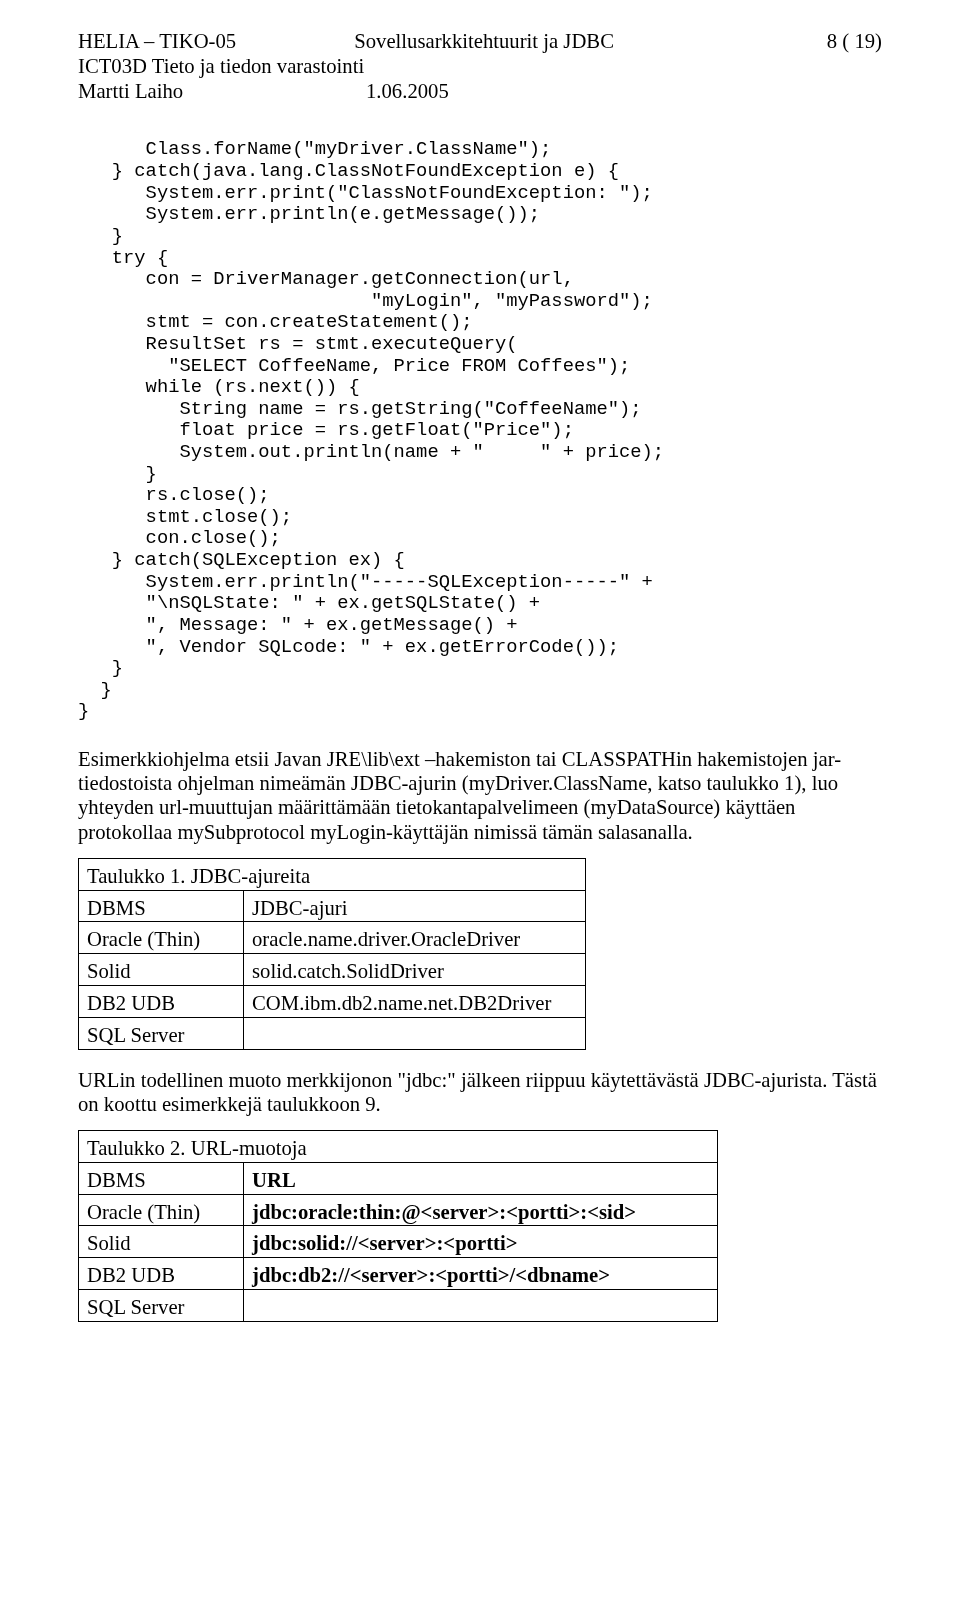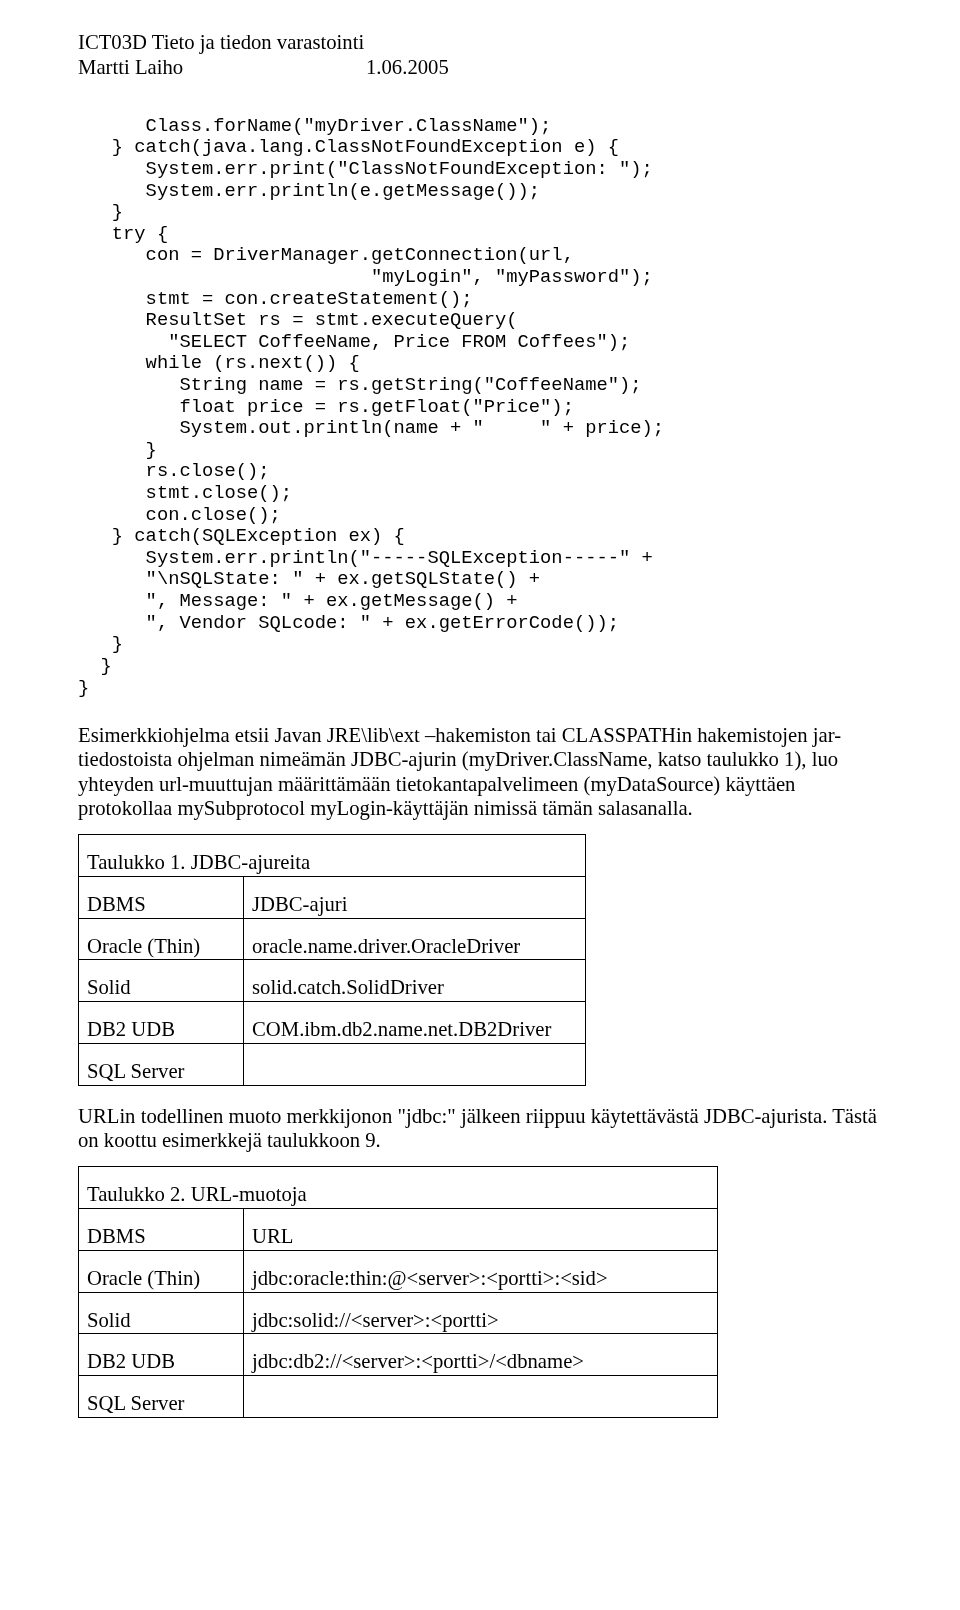--- a/index.html
+++ b/index.html
@@ -43,34 +43,39 @@
     margin: 12px 0 14px 0;
     line-height: 1.17;
   }
 
   table.boxed {
     border-collapse: collapse;
     margin: 8px 0 18px 0;
   }
   table.boxed td {
     border: 1px solid #000;
-    padding: 16px 8px 1px 8px;
+    padding: 6px 8px 1px 8px;
     height: 23px;
     vertical-align: middle;
   }
   #table1 td:first-child  { width: 148px; }
   #table1 td:nth-child(2)  { width: 325px; }
   #table2 td:first-child  { width: 148px; }
-  #table2 td:nth-child(2)  { width: 457px; }
+  #table2 td:nth-child(2)  { width: 457px; font-weight: bold; }
 </style>
 </head>
 <body>
 
 <div class="page">
 
+  <div class="header-row">
+    <span class="hdr-left">HELIA – TIKO-05</span>
+    <span class="hdr-center">Sovellusarkkitehtuurit ja JDBC</span>
+    <span class="hdr-right">8 ( 19)</span>
+  </div>
   <div class="sub-header">
     <div>ICT03D  Tieto ja tiedon varastointi</div>
     <div class="row2">
       <span class="r2l">Martti Laiho</span>
       <span>1.06.2005</span>
     </div>
   </div>
 
   <pre class="code">      Class.forName("myDriver.ClassName");
    } catch(java.lang.ClassNotFoundException e) {

